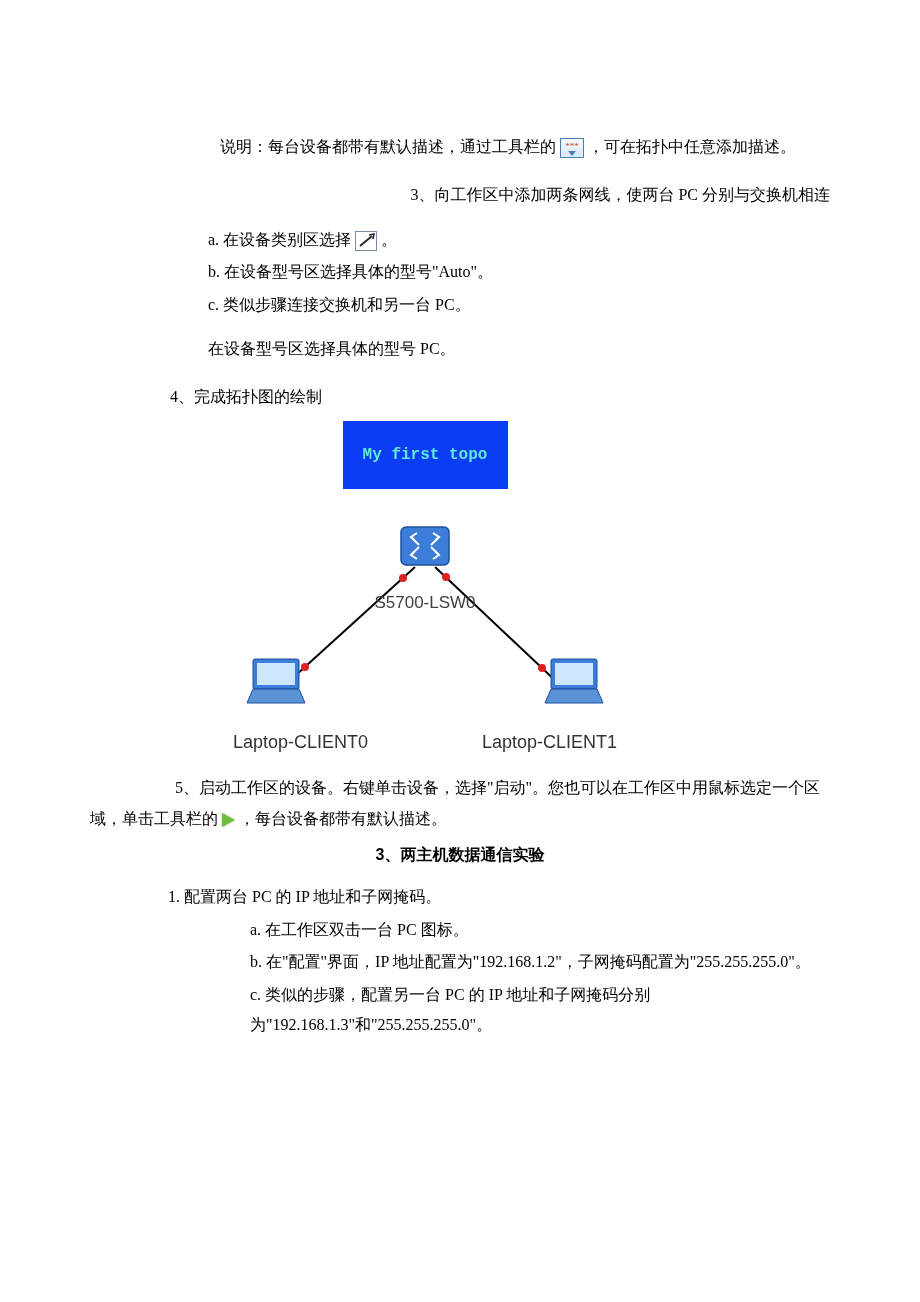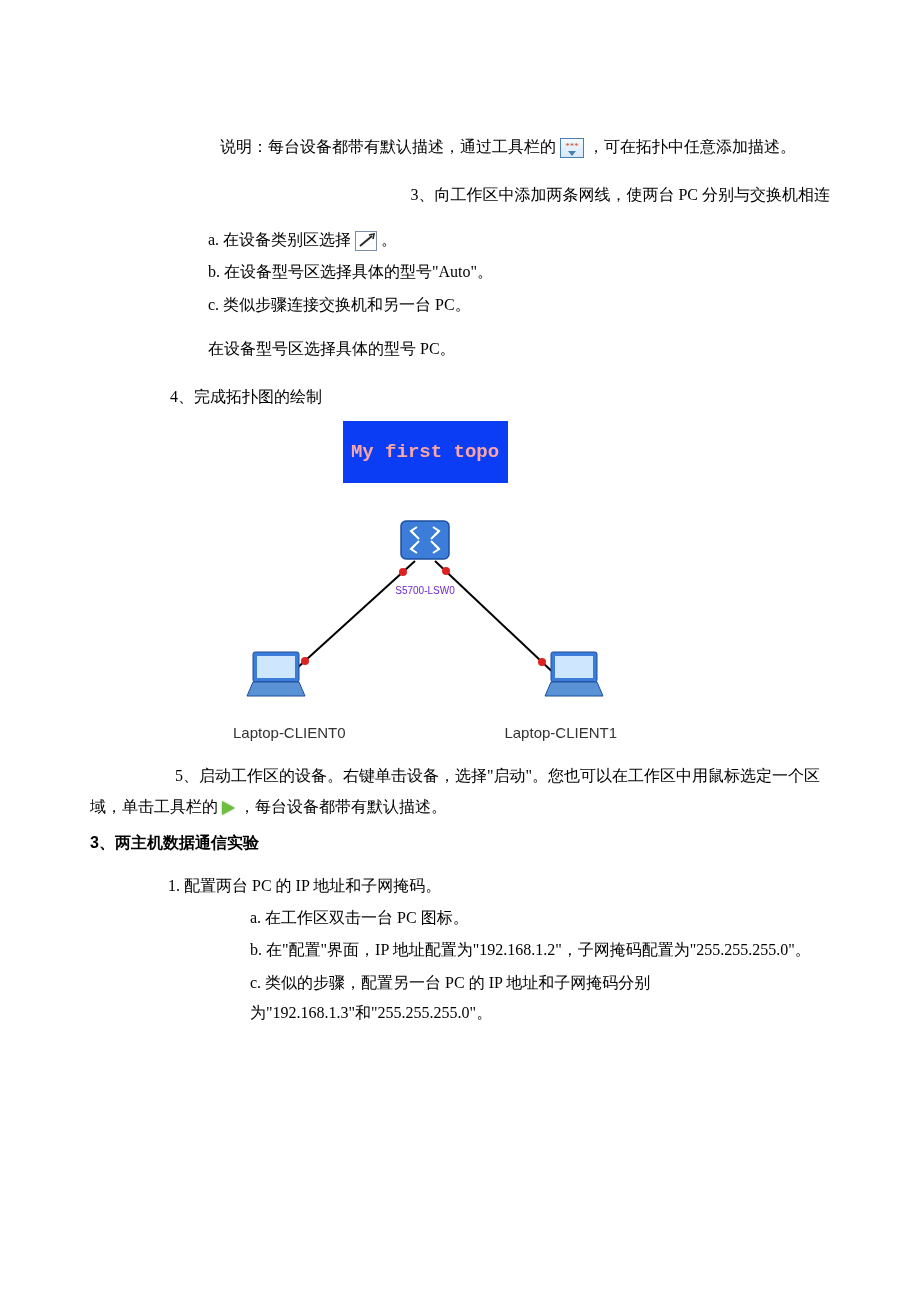--- a/index.html
+++ b/index.html
@@ -62,57 +62,58 @@
     .topo-wrap {
       width: 400px;
       margin: 8px 0 14px 135px;
       position: relative;
     }
     .topo-title {
       display: block;
       width: 165px;
       margin: 0 auto 16px auto;
       background: #0b3df5;
-      color: #fca5a5;
+      color: #5eead4;
       font-family: "Courier New", monospace;
       font-weight: bold;
-      font-size: 19px;
-      text-align: center;
-      padding: 13px 0;
+      font-size: 16px;
+      text-align: center;
+      padding: 19px 0;
     }
     .topo-svg-holder { position: relative; height: 220px; }
     .topo-labels {
       display: flex;
       justify-content: space-between;
       font-family: Arial, sans-serif;
-      font-size: 15px;
+      font-size: 18px;
       color: #333;
       padding: 0 8px;
       gap: 42px;
     }
     .switch-label {
       position: absolute;
       top: 82px;
       left: 0; right: 0;
       text-align: center;
       font-family: Arial, sans-serif;
-      font-size: 10px;
-      color: #6d28d9;
+      font-size: 17px;
+      color: #404040;
     }
     .laptop {
       position: absolute;
       width: 70px;
       bottom: 8px;
     }
     .laptop.left { left: 16px; }
     .laptop.right { right: 16px; }
     .section-bold {
       font-family: "Microsoft YaHei", sans-serif;
       font-weight: bold;
       margin: 6px 0 12px 0;
+      text-align: center;
     }
     .tight { margin-bottom: 2px; }
     .mb-med { margin-bottom: 14px; text-align: right; }
   </style>
 </head>
 <body>
 
 <div class="indent-1">
   <span>说明：每台设备都带有默认描述，通过工具栏的 </span>
   <span class="inline-icon-box">***</span>

